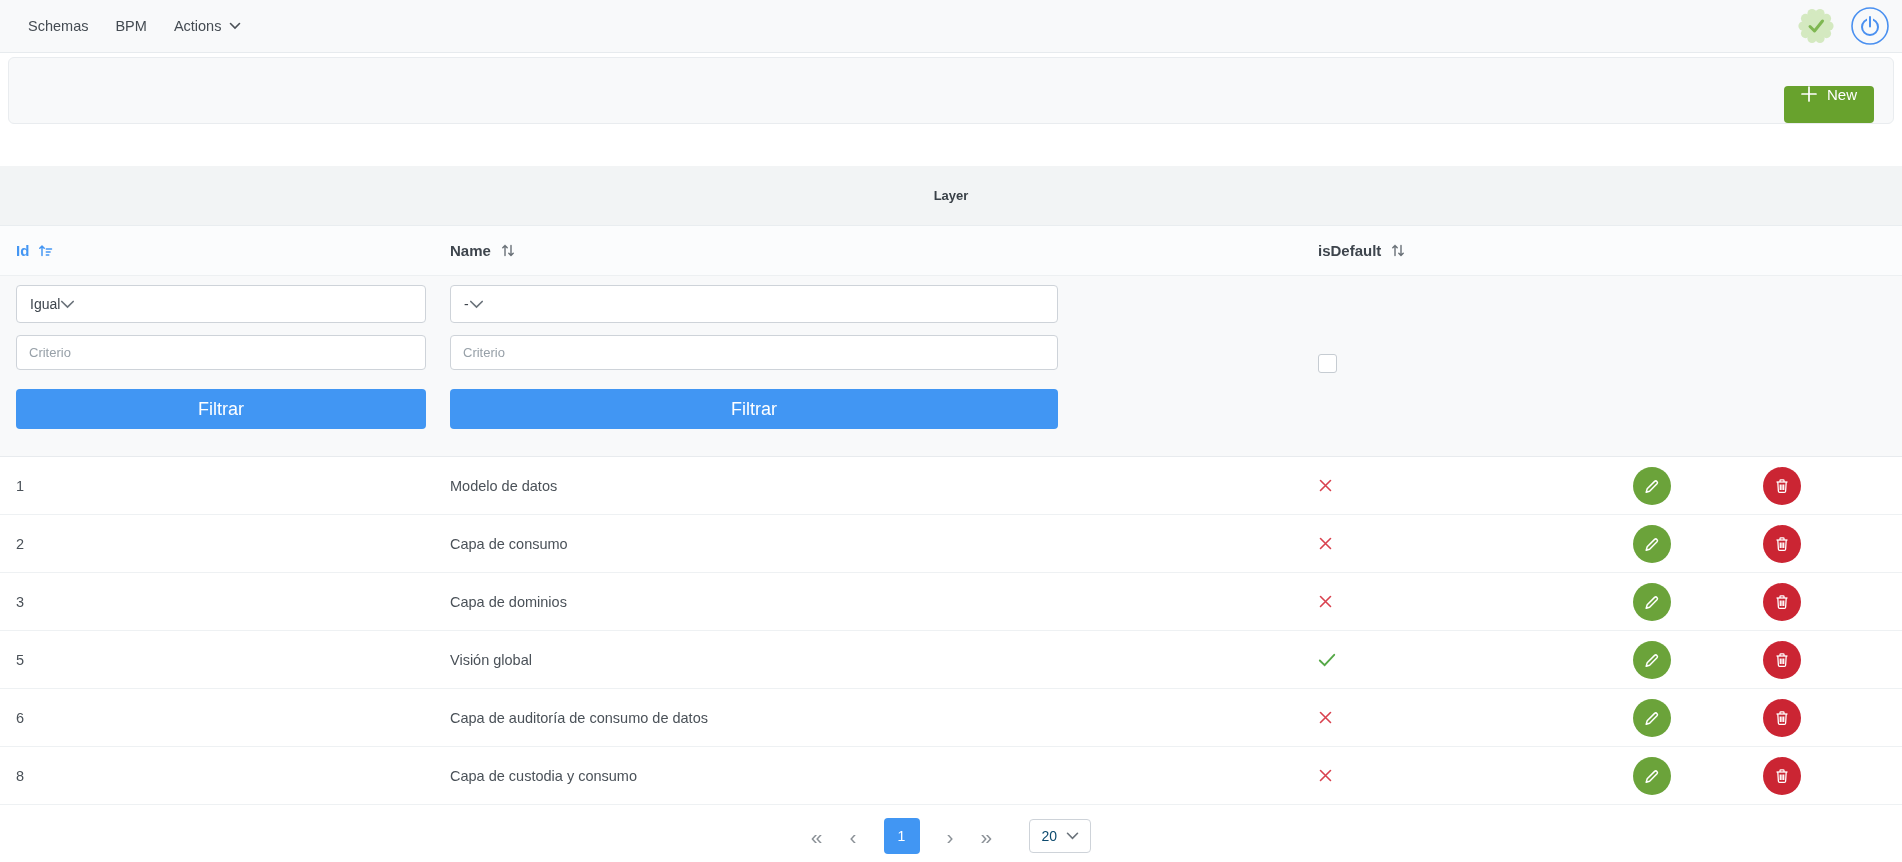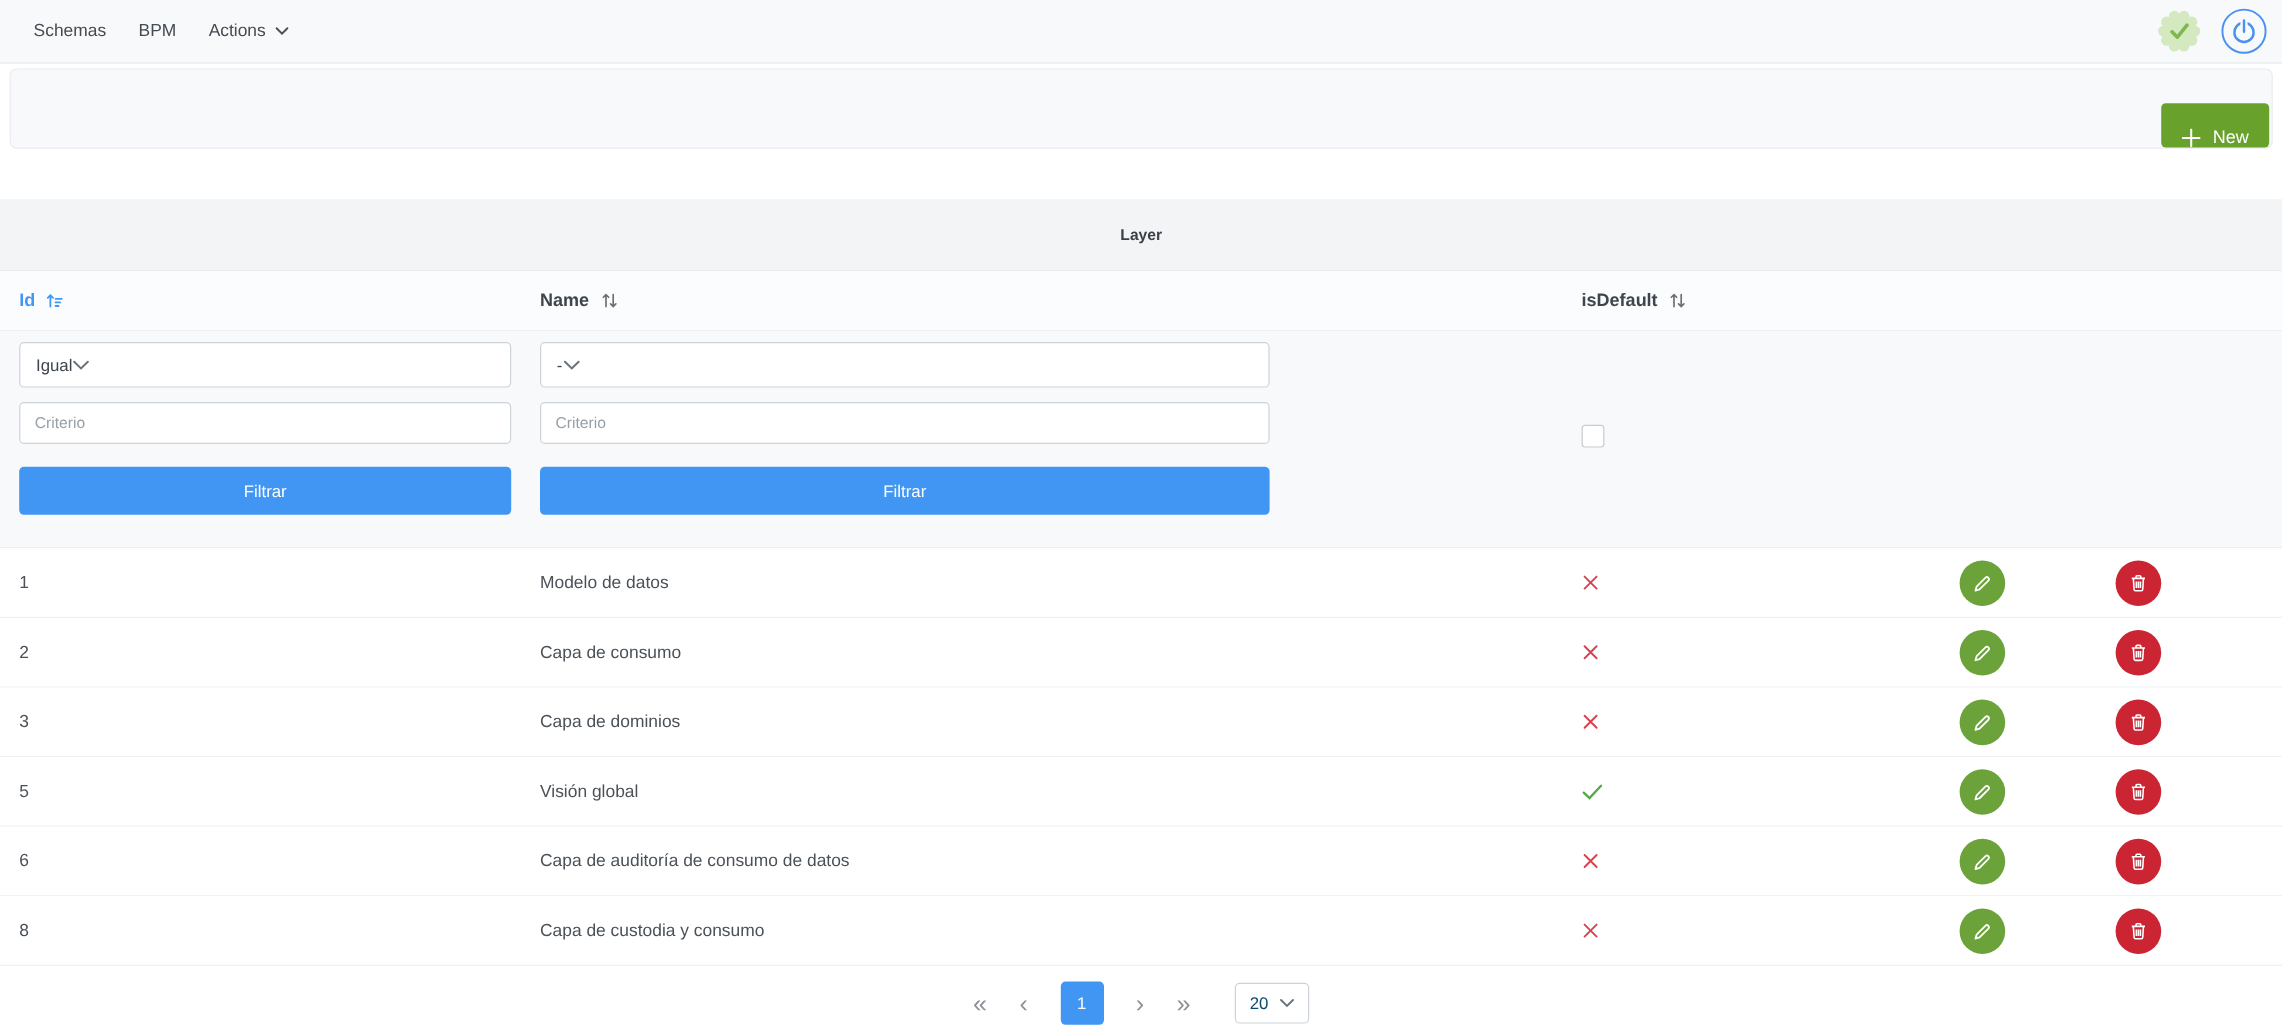--- a/index.html
+++ b/index.html
@@ -36,32 +36,32 @@
   .toolbar-card {
     margin: 4px 8px 0;
     height: 67px;
     background: #f8f9fa;
     border: 1px solid #e9ecef;
     border-radius: 6px;
     position: relative;
   }
   .new-btn {
     position: absolute;
-    right: 2px;
+    right: 19px;
     top: 28px;
     height: 37px;
     padding: 0 17px;
     background: #68a22d;
     border: none;
     border-radius: 4px;
     color: #fff;
     font-size: 15px;
     font-family: "Liberation Sans", sans-serif;
     display: flex;
-    align-items: flex-end;
+    align-items: flex-start;
     gap: 10px;
     cursor: pointer;
   }
 
   
   .table-section { margin-top: 42px; }
   .layer-bar {
     background: #f2f4f5;
     height: 60px;
     display: flex;
@@ -137,21 +137,21 @@
     margin-top: 22px;
     cursor: pointer;
   }
   .filter-btn {
     width: 410px;
     height: 40px;
     background: #4196f3;
     color: #fff;
     border: none;
     border-radius: 4px;
-    font-size: 14px;
+    font-size: 18px;
     font-family: "Liberation Sans", sans-serif;
     cursor: pointer;
   }
 
   .data-row {
     height: 58px;
     background: #fff;
     border-bottom: 1px solid #eef1f3;
     font-size: 14.5px;
     color: #4a5158;

